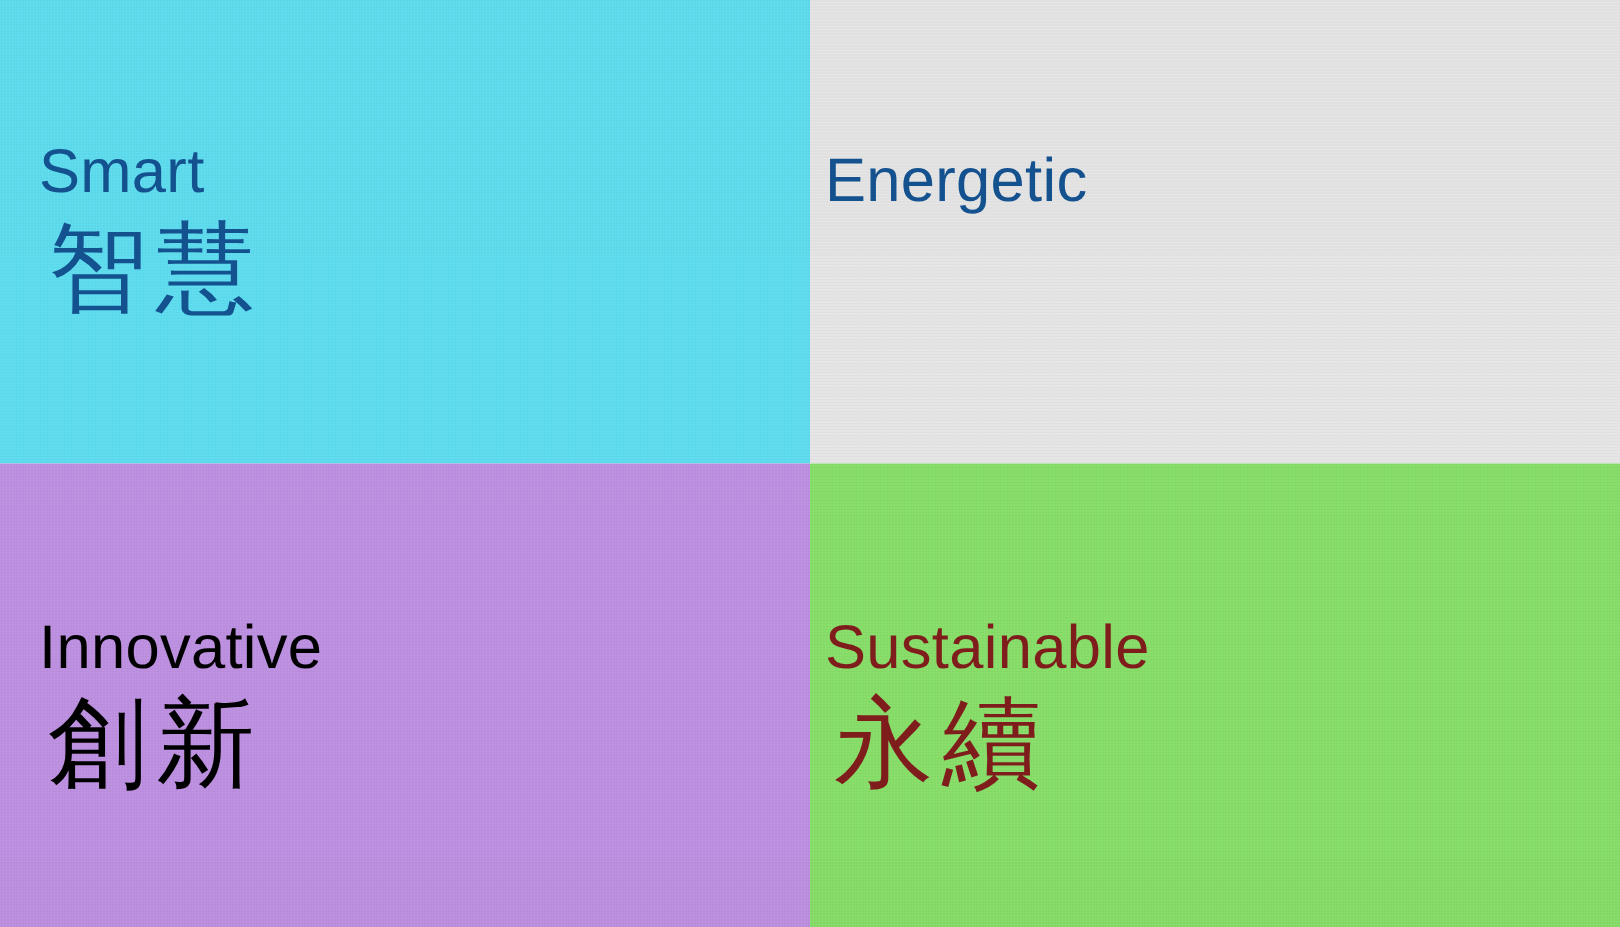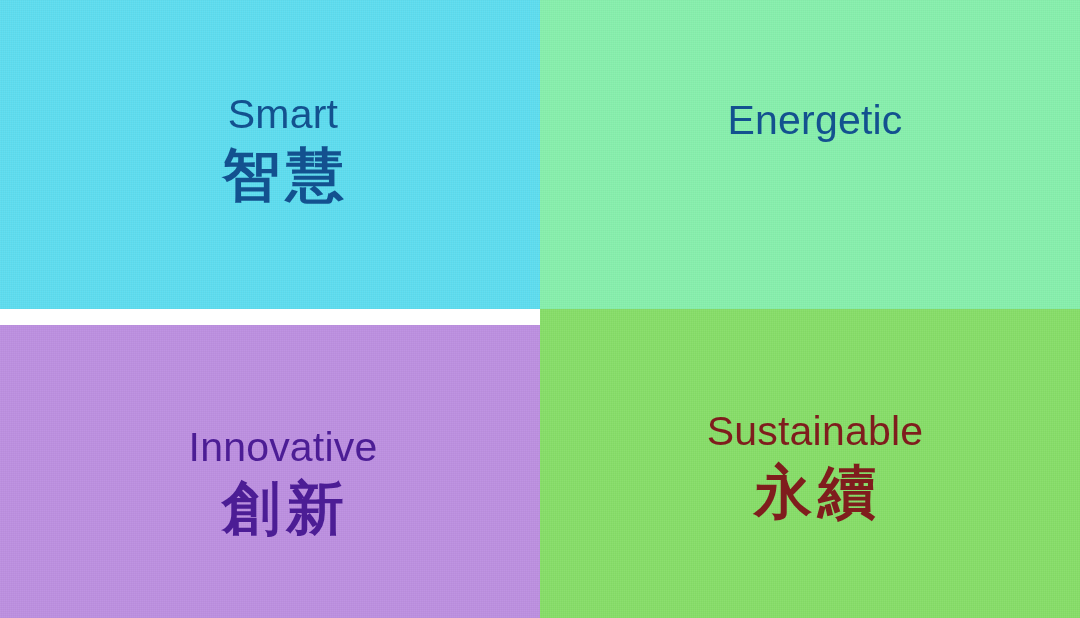--- a/index.html
+++ b/index.html
@@ -38,36 +38,36 @@
         rgba(0,0,0,0.0) 2px),
       repeating-linear-gradient(0deg,
         rgba(0,0,0,0.025) 0px,
         rgba(0,0,0,0.025) 1px,
         rgba(0,0,0,0.0) 1px,
         rgba(0,0,0,0.0) 2px);
     opacity: 0.9;
   }
   .panel-text {
     position: absolute;
-    text-align: center;
+    text-align: left;
     line-height: 1;
     white-space: nowrap;
     z-index: 2;
   }
   .word-en {
     display: block;
     font-size: 41px;
     font-weight: 400;
     letter-spacing: 0.2px;
     line-height: 1.0;
   }
   .word-zh {
     display: block;
-    font-weight: 700;
-    font-size: 58px;
+    font-weight: 400;
+    font-size: 66px;
     letter-spacing: 6px;
     line-height: 1.02;
     margin-top: 10px;
     margin-left: 6px;
   }
 
   
   .panel-tl .panel-text { left: 0; right: 0; top: 94px; padding-left: 26px; }
   .panel-tr .panel-text { left: 0; right: 0; top: 100px; padding-left: 10px; }
   .panel-bl .panel-text { left: 0; right: 0; top: 411px; padding-left: 26px; }
@@ -79,27 +79,27 @@
 
 <div id="brand-grid">
 
   <div class="panel panel-tl" style="background-color: rgb(93, 220, 239); color: rgb(19, 81, 143);">
     <div class="panel-text">
       <span class="word-en">Smart</span>
       <span class="word-zh">智慧</span>
     </div>
   </div>
 
-  <div class="panel panel-tr" style="background-color: #86efac; color: rgb(19, 81, 143);">
+  <div class="panel panel-tr" style="background-color: #e5e5e5; color: rgb(19, 81, 143);">
     <div class="panel-text">
       <span class="word-en">Energetic</span>
     </div>
   </div>
 
-  <div class="panel panel-bl" style="background-color: rgb(188, 143, 224); color: #4c1d95; margin-top: 16px;">
+  <div class="panel panel-bl" style="background-color: rgb(188, 143, 224); color: #000000;">
     <div class="panel-text">
       <span class="word-en">Innovative</span>
       <span class="word-zh">創新</span>
     </div>
   </div>
 
   <div class="panel panel-br" style="background-color: rgb(134, 221, 104); color: #7f1d1d;">
     <div class="panel-text">
       <span class="word-en">Sustainable</span>
       <span class="word-zh">永續</span>

